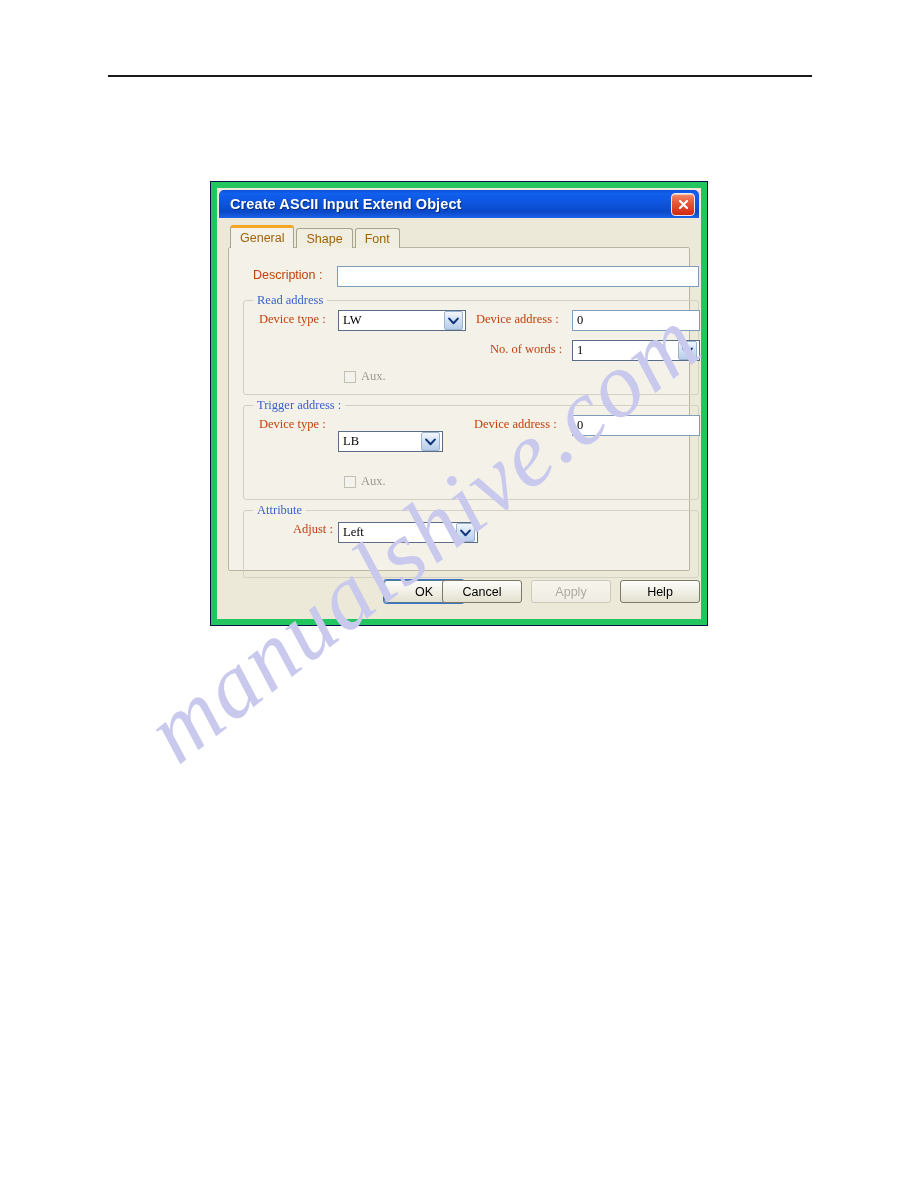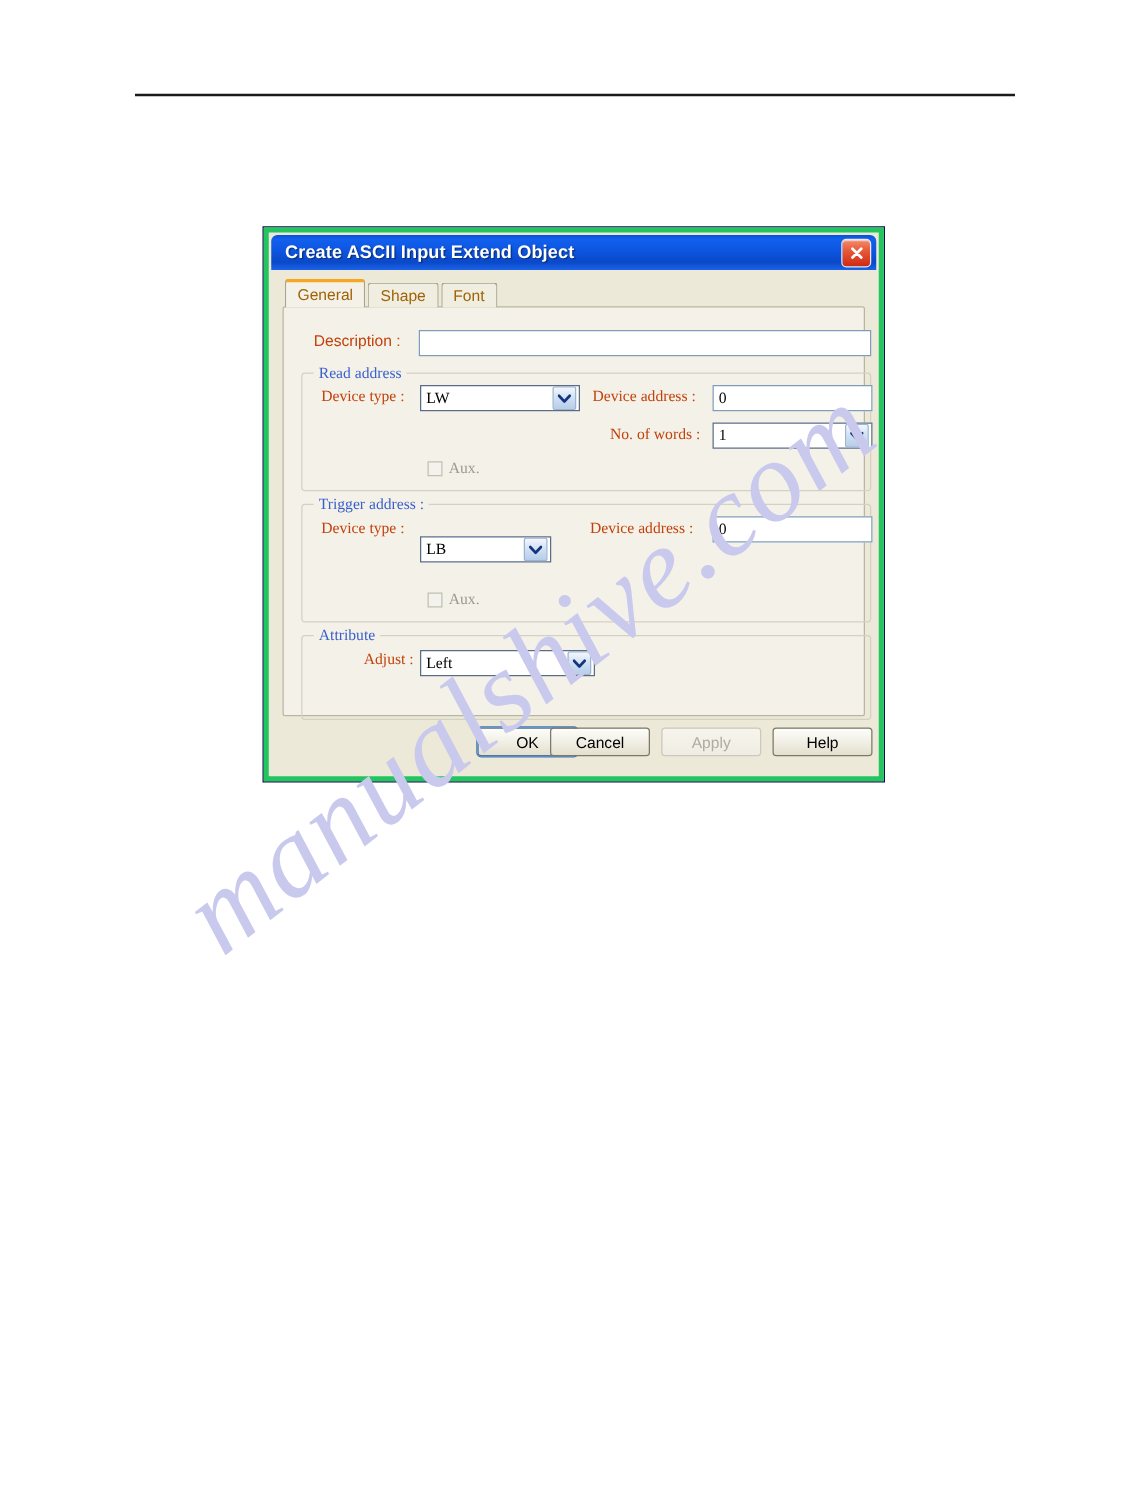--- a/index.html
+++ b/index.html
@@ -46,21 +46,21 @@
 
   
   .dialog {
     position: absolute;
     left: 211px;
     top: 182px;
     width: 496px;
     height: 443px;
     box-sizing: border-box;
     background: #ece9d8;
-    border: 4px solid #22c55e;
+    border: 6px solid #22c55e;
     box-shadow: 0 0 0 1px #06104a;
     z-index: 2;
   }
 
   .titlebar {
     position: relative;
     height: 28px;
     margin: 2px 2px 0 2px;
     background: linear-gradient(to bottom,
         #0a50d8 0%, #1160ee 12%, #0d55e0 45%, #0a49c8 78%, #1a63e8 100%);

